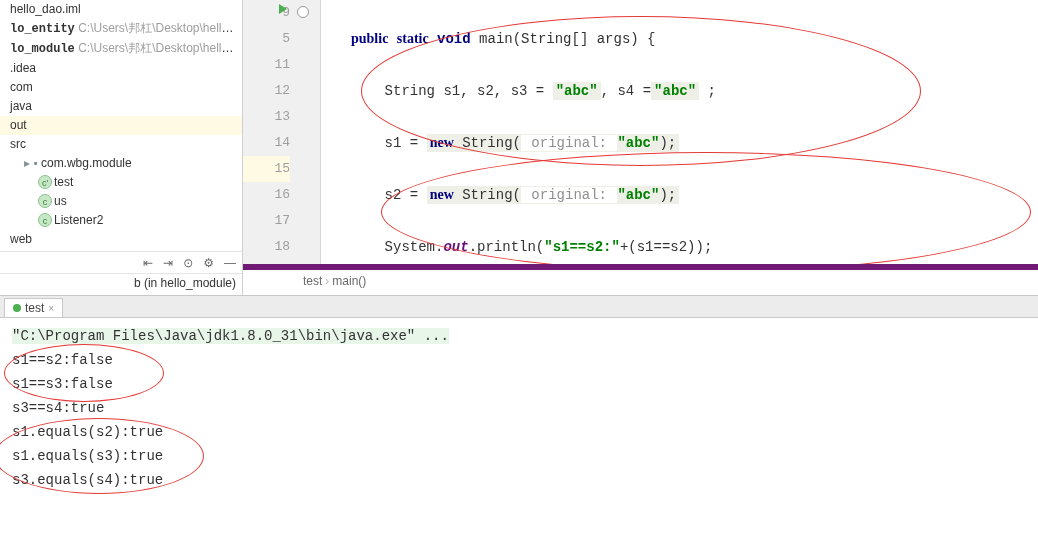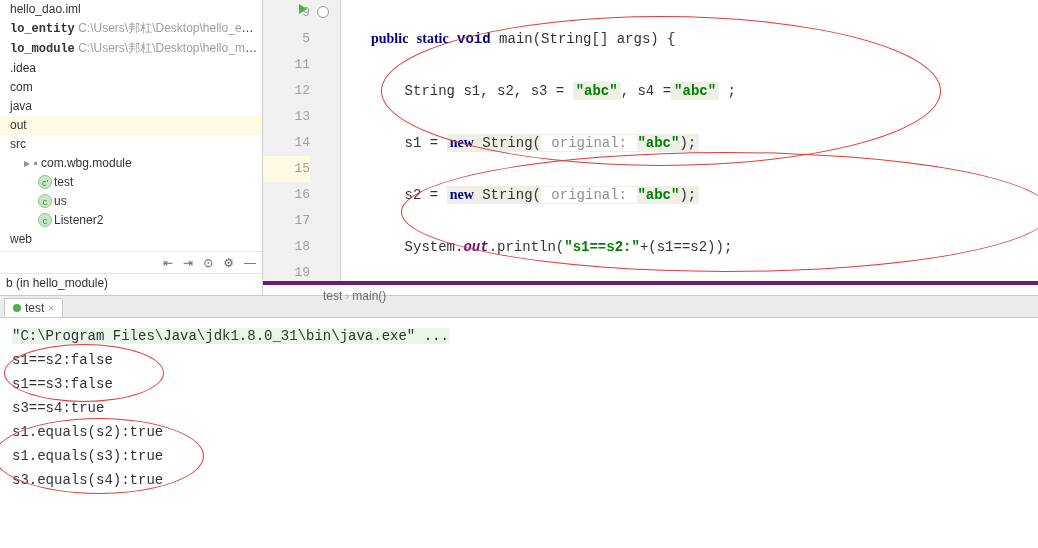--- a/index.html
+++ b/index.html
@@ -7,21 +7,21 @@
     font-family: "Microsoft YaHei", "Segoe UI", sans-serif;
     font-size: 12px;
     color: #333;
     background: #fff;
     width: 1038px;
     height: 548px;
     overflow: hidden;
   }
   .top { display: flex; height: 295px; }
   .sidebar {
-    width: 263px;
+    width: 243px;
     border-right: 1px solid #d0d0d0;
     background: #fff;
     display: flex;
     flex-direction: column;
     overflow: hidden;
   }
   .tree { flex: 1; overflow: hidden; font-size: 12px; line-height: 19px; }
   .tree-item {
     padding: 0 4px 0 10px;
     white-space: nowrap;
@@ -55,20 +55,21 @@
     align-items: center;
     padding-right: 6px;
     gap: 10px;
     color: #6a6a6a;
   }
   .sidebar-footer {
     height: 22px;
     border-top: 1px solid #e5e5e5;
     padding: 2px 6px;
     font-size: 12px;
+    text-align: right;
   }
 
   .editor { flex: 1; display: flex; flex-direction: column; position: relative; }
   .gutter-and-code { flex: 1; display: flex; overflow: hidden; }
   .gutter {
     width: 78px;
     background: #f0f0f0;
     border-right: 1px solid #d7d7d7;
     font-family: Consolas, "Courier New", monospace;
     font-size: 13px;
@@ -105,22 +106,22 @@
   }
   .code .line { height: 26px; }
   .kw { color: #000080; font-weight: bold; font-family: Liberation Serif, serif; }
   .kw-void { color: #000080; font-weight: bold; }
   .str { color: #008000; font-weight: bold; }
   .field { color: #660e7a; font-style: italic; font-weight: bold; }
   .hint { color: #909090; background: #ffffff; padding: 0 2px; }
   .param-hint { background: #eef0e8; padding: 1px 3px; }
 
   .breadcrumb {
-    height: 14px;
-    border-top: 4px solid #701a75;
+    height: 31px;
+    border-top: 6px solid #701a75;
     font-size: 12px;
     color: #6a6a6a;
     padding-left: 60px;
     line-height: 22px;
   }
   .breadcrumb .sep { color: #bbb; padding: 0 3px; }
 
   .run-panel {
     border-top: 1px solid #c9c9c9;
     height: 230px;

